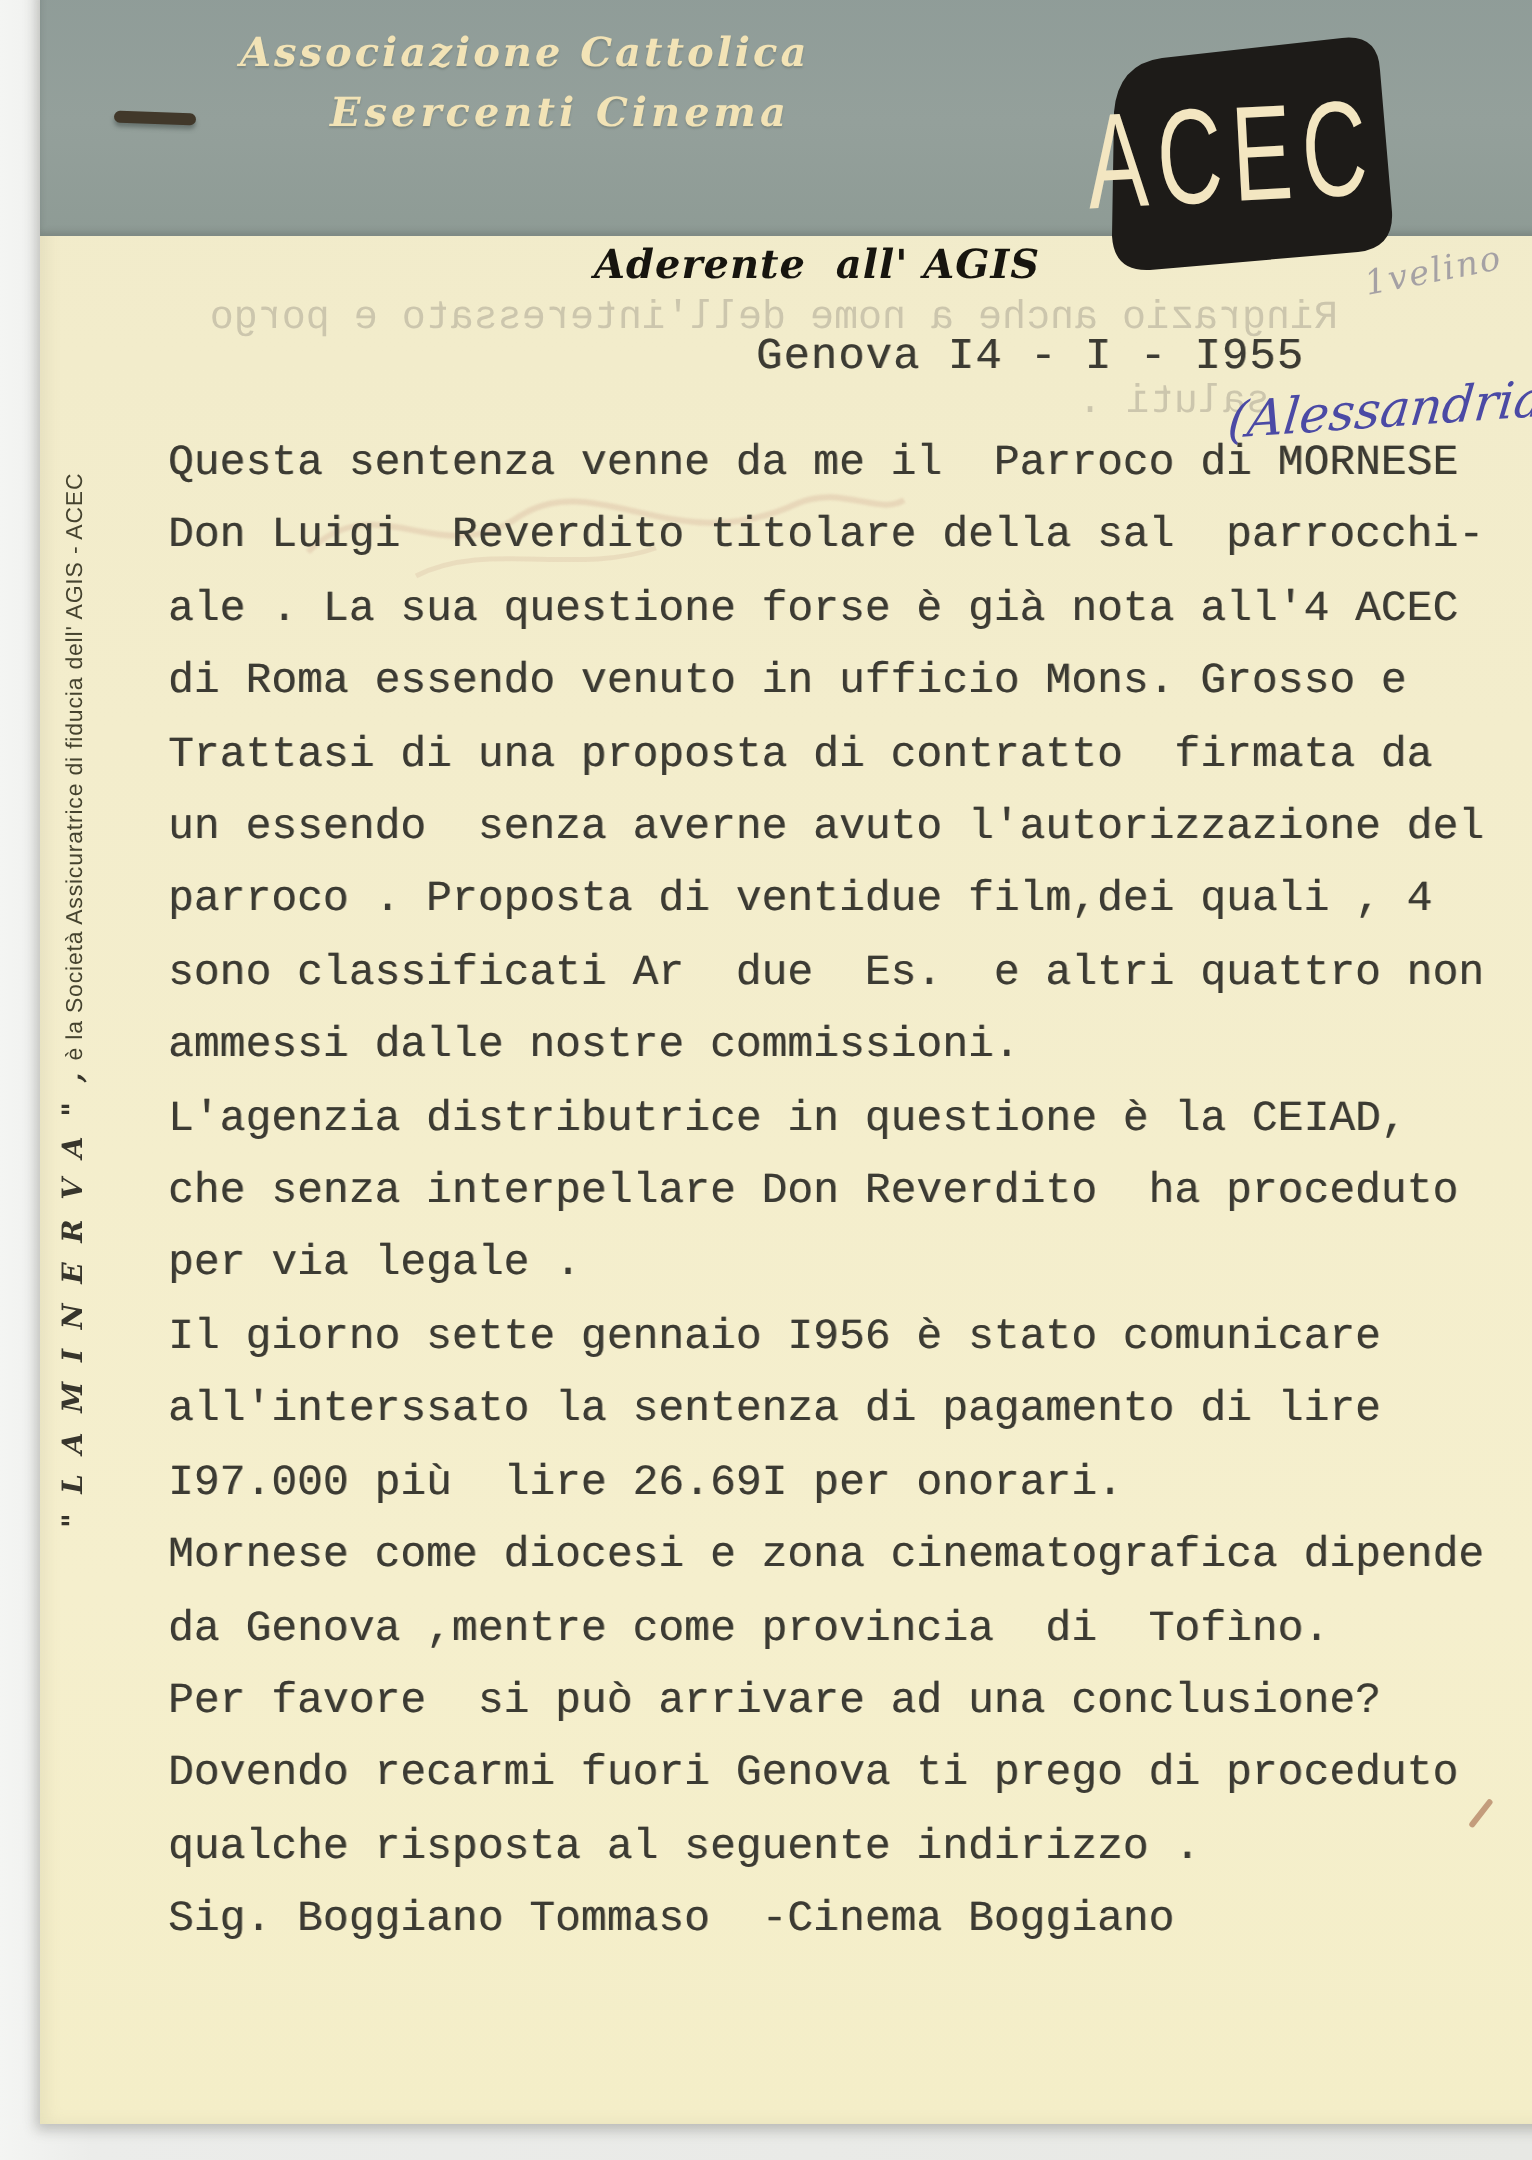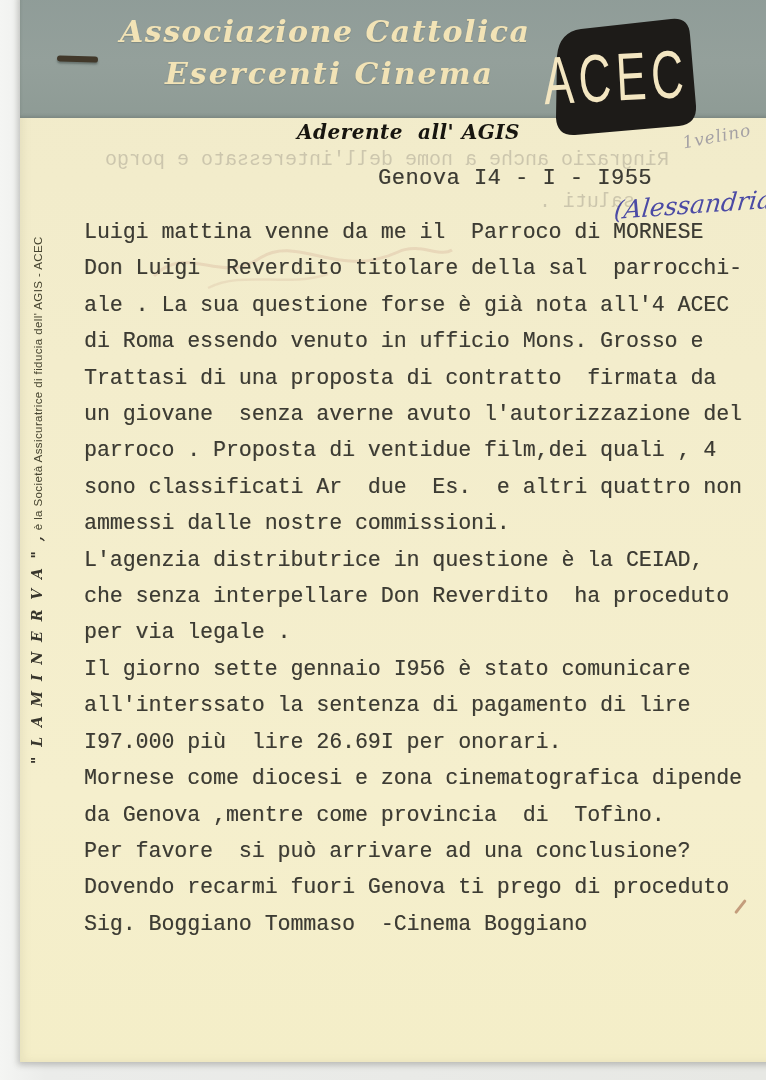--- a/index.html
+++ b/index.html
@@ -17,25 +17,25 @@
   }
   
   .band{
     position:absolute;left:0;right:0;top:0;height:126px;
     background:linear-gradient(180deg,#8f9c98 0%,#94a09b 55%,#8e9b95 100%);
     box-shadow:inset 0 -2px 3px rgba(70,80,75,.25);
   }
   .title1,.title2{
     position:absolute;color:#f2e3b6;
     font-family:"DejaVu Serif","Liberation Serif",serif;
-    font-weight:bold;font-style:italic;font-size:30px;letter-spacing:1.5px;
+    font-weight:bold;font-style:italic;font-size:20px;letter-spacing:1.5px;
     text-shadow:0 1px 1px rgba(60,70,65,.25);white-space:pre;
   }
   .title1{left:100px;top:22px;}
-  .title2{left:145px;top:64px;letter-spacing:2px;}
+  .title2{left:145px;top:52px;letter-spacing:2px;}
   
   .logo{position:absolute;left:511px;top:24px;width:170px;height:122px;}
   .logo svg{position:absolute;inset:0;}
   .logo-text{
     position:absolute;left:16px;right:16px;top:12px;bottom:10px;
     display:flex;align-items:center;justify-content:center;
     color:#f3e6c1;font-family:"Liberation Sans",sans-serif;
     font-size:45px;font-weight:400;letter-spacing:5px;
     transform:rotate(-3deg) scaleY(1.5);
   }
@@ -130,38 +130,39 @@
     <svg class="sig-bleed" width="310" height="58" viewBox="0 0 310 58">
       <path d="M6 40 C 40 6, 72 50, 112 22 C 150 -2, 190 44, 250 16 C 272 6, 292 22, 304 14" fill="none" stroke="rgba(198,148,128,0.30)" stroke-width="3" filter="blur(0.6px)"></path>
       <path d="M60 52 C 95 34, 140 52, 180 38" fill="none" stroke="rgba(198,148,128,0.22)" stroke-width="2.5"></path>
     </svg>
 
     <div class="sidebar">
       <span class="sb-quote">" L A  M I N E R V A " ,</span><span class="sb-rest"> è la Società Assicuratrice di fiducia dell' AGIS - ACEC</span>
     </div>
 
     <div class="body tw">
-      <div class="bl">Luigi mattina venne da me il  Parroco di MORNESE</div>
+      <div class="bl">Questa sentenza venne da me il  Parroco di MORNESE</div>
       <div class="bl">Don Luigi  Reverdito titolare della sal  parrocchi-</div>
       <div class="bl">ale . La sua questione forse è già nota all'4 ACEC</div>
       <div class="bl">di Roma essendo venuto in ufficio Mons. Grosso e</div>
       <div class="bl">Trattasi di una proposta di contratto  firmata da</div>
-      <div class="bl">un giovane  senza averne avuto l'autorizzazione del</div>
+      <div class="bl">un essendo  senza averne avuto l'autorizzazione del</div>
       <div class="bl">parroco . Proposta di ventidue film,dei quali , 4</div>
       <div class="bl">sono classificati Ar  due  Es.  e altri quattro non</div>
       <div class="bl">ammessi dalle nostre commissioni.</div>
       <div class="bl">L'agenzia distributrice in questione è la CEIAD,</div>
       <div class="bl">che senza interpellare Don Reverdito  ha proceduto</div>
       <div class="bl">per via legale .</div>
       <div class="bl">Il giorno sette gennaio I956 è stato comunicare</div>
       <div class="bl">all'interssato la sentenza di pagamento di lire</div>
       <div class="bl">I97.000 più  lire 26.69I per onorari.</div>
       <div class="bl">Mornese come diocesi e zona cinematografica dipende</div>
       <div class="bl">da Genova ,mentre come provincia  di  Tofìno.</div>
       <div class="bl">Per favore  si può arrivare ad una conclusione?</div>
       <div class="bl">Dovendo recarmi fuori Genova ti prego di proceduto</div>
+      <div class="bl">qualche risposta al seguente indirizzo .</div>
       <div class="bl">Sig. Boggiano Tommaso  -Cinema Boggiano</div>
     </div>
 
     <div class="pen-mark"></div>
 
   </div>
 </div>
 
 </body></html>

